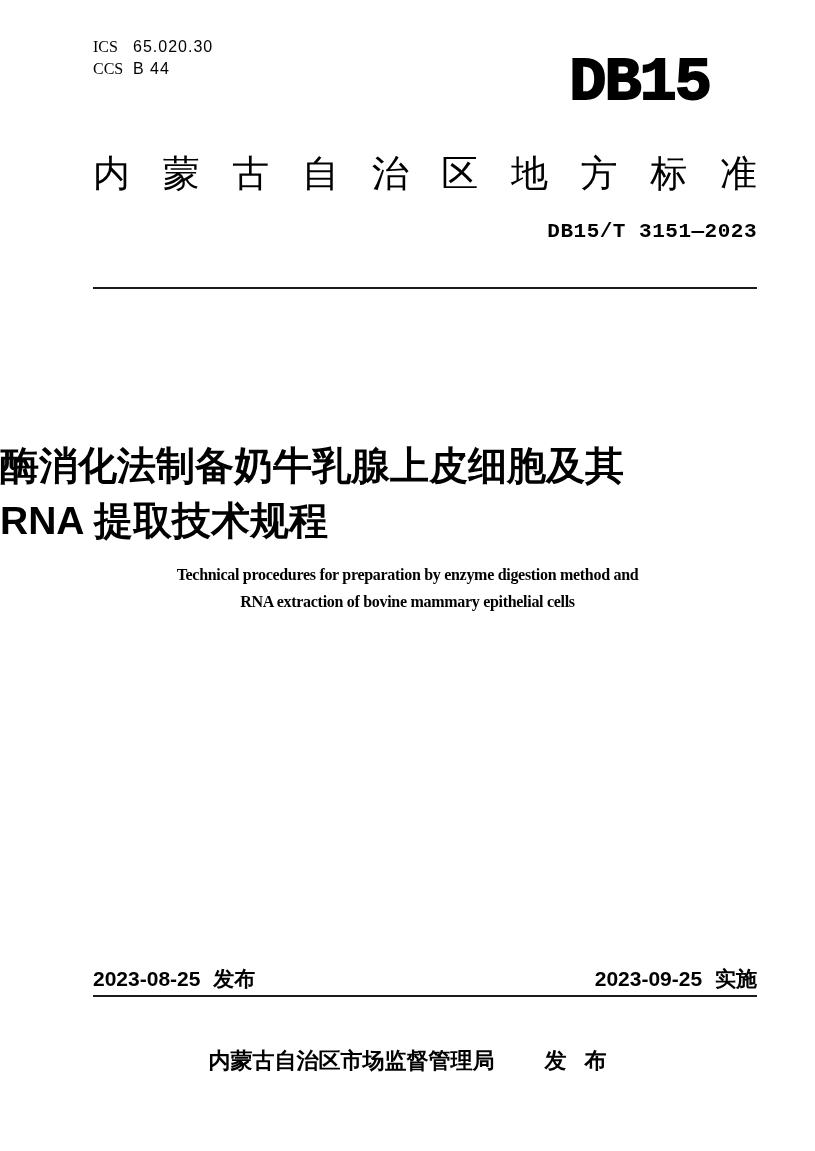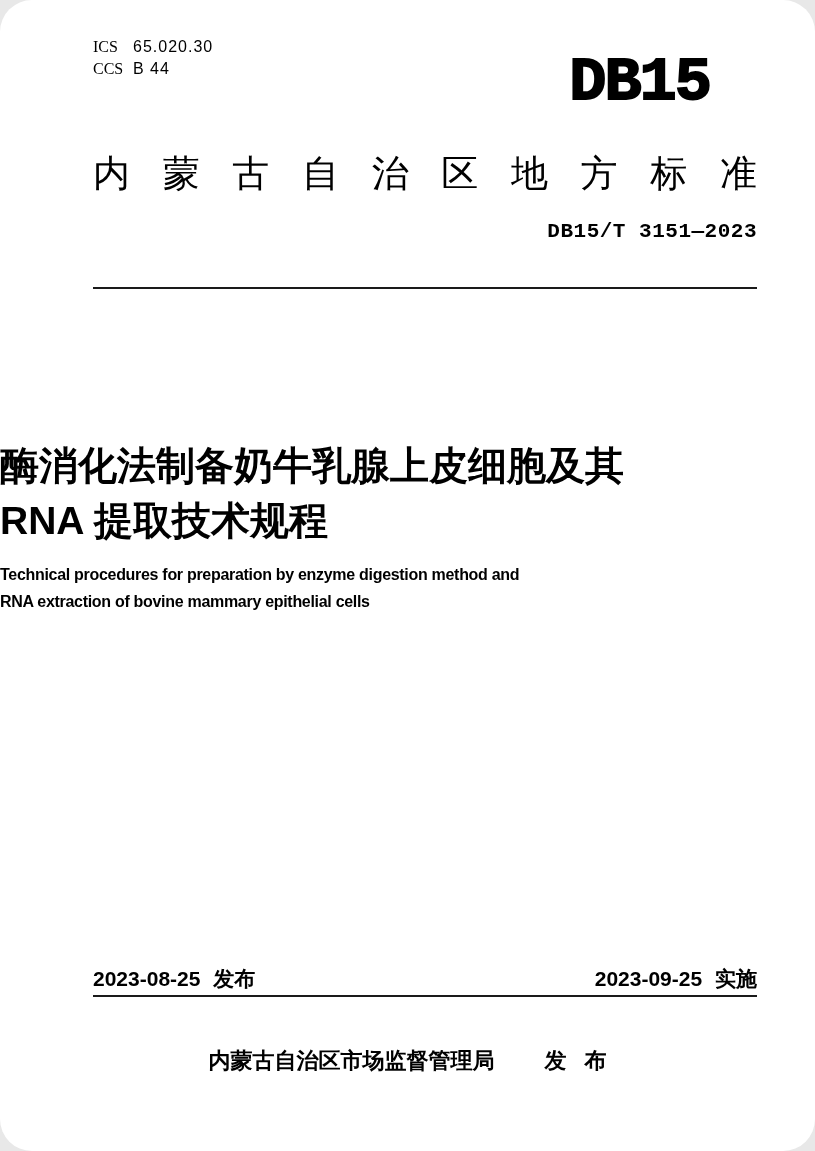--- a/index.html
+++ b/index.html
@@ -5,21 +5,20 @@
   html, body { margin: 0; padding: 0; background: #e8e8e8; }
   .page {
     position: relative;
     width: 815px;
     height: 1151px;
     margin: 0 auto;
     background: #ffffff;
     color: #000000;
     font-family: "Liberation Sans", sans-serif;
     overflow: hidden;
-    border-radius: 32px;
   }
 
   
   .ics-block {
     position: absolute;
     left: 93px;
     top: 36px;
     font-size: 16px;
     line-height: 22px;
   }
@@ -85,22 +84,22 @@
     line-height: 55px;
     font-weight: 700;
   }
 
   
   .title-en {
     position: absolute;
     left: 0;
     top: 561px;
     width: 100%;
-    text-align: left;
-    font-family: Liberation Sans, sans-serif;
+    text-align: center;
+    font-family: Liberation Serif, serif;
     font-size: 16px;
     line-height: 27px;
     font-weight: 700;
     letter-spacing: -0.3px;
   }
 
   
   .dates {
     position: absolute;
     left: 93px;

